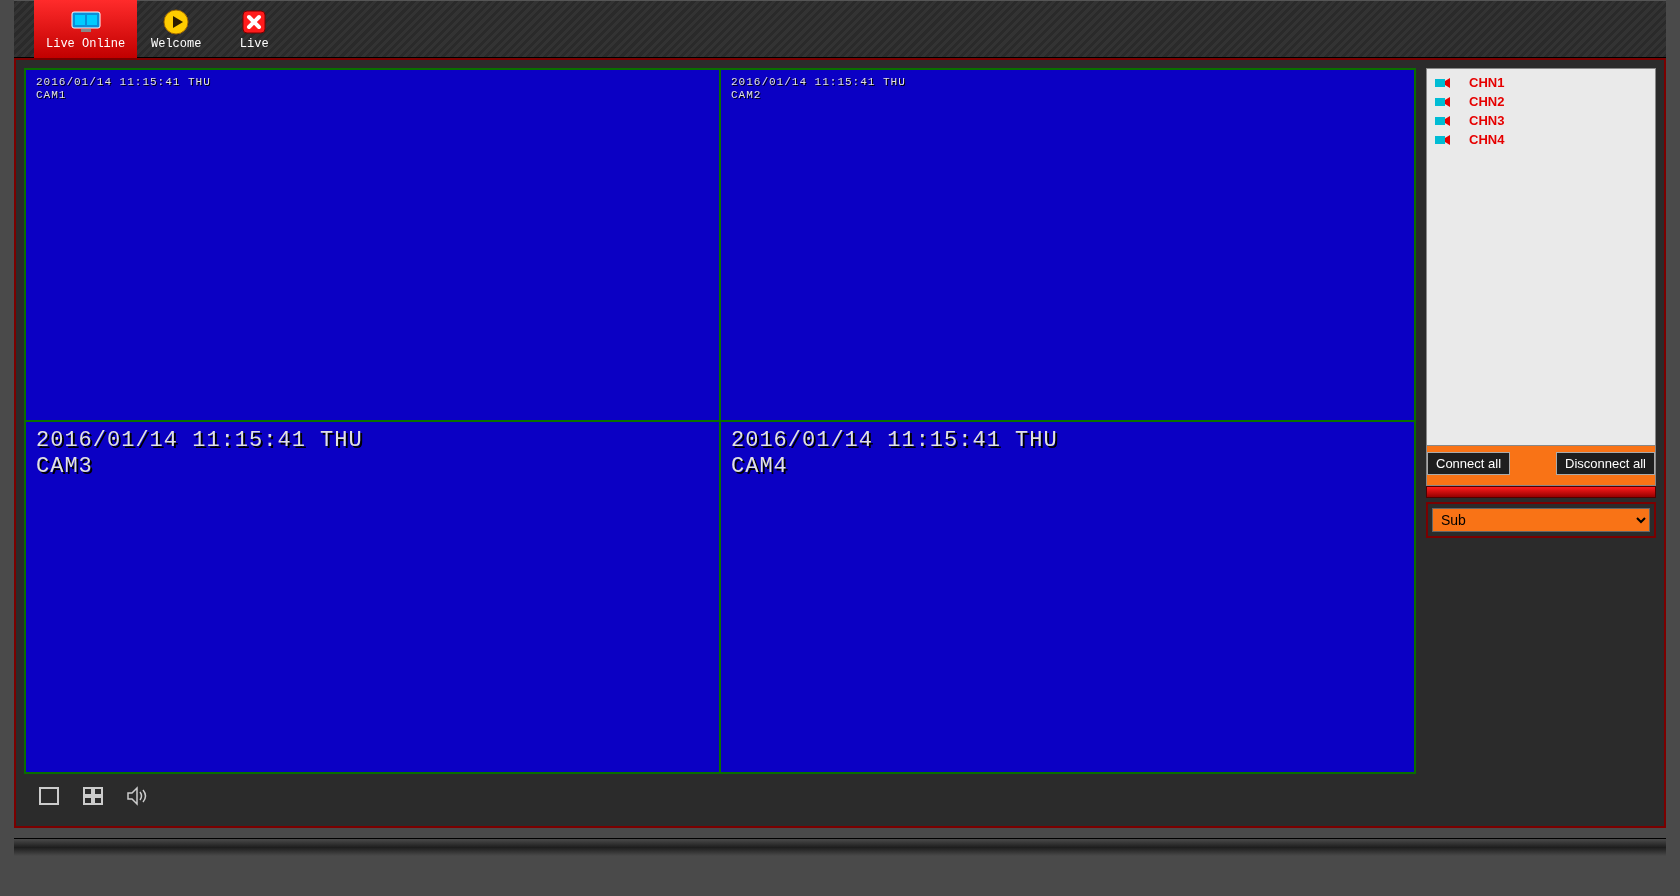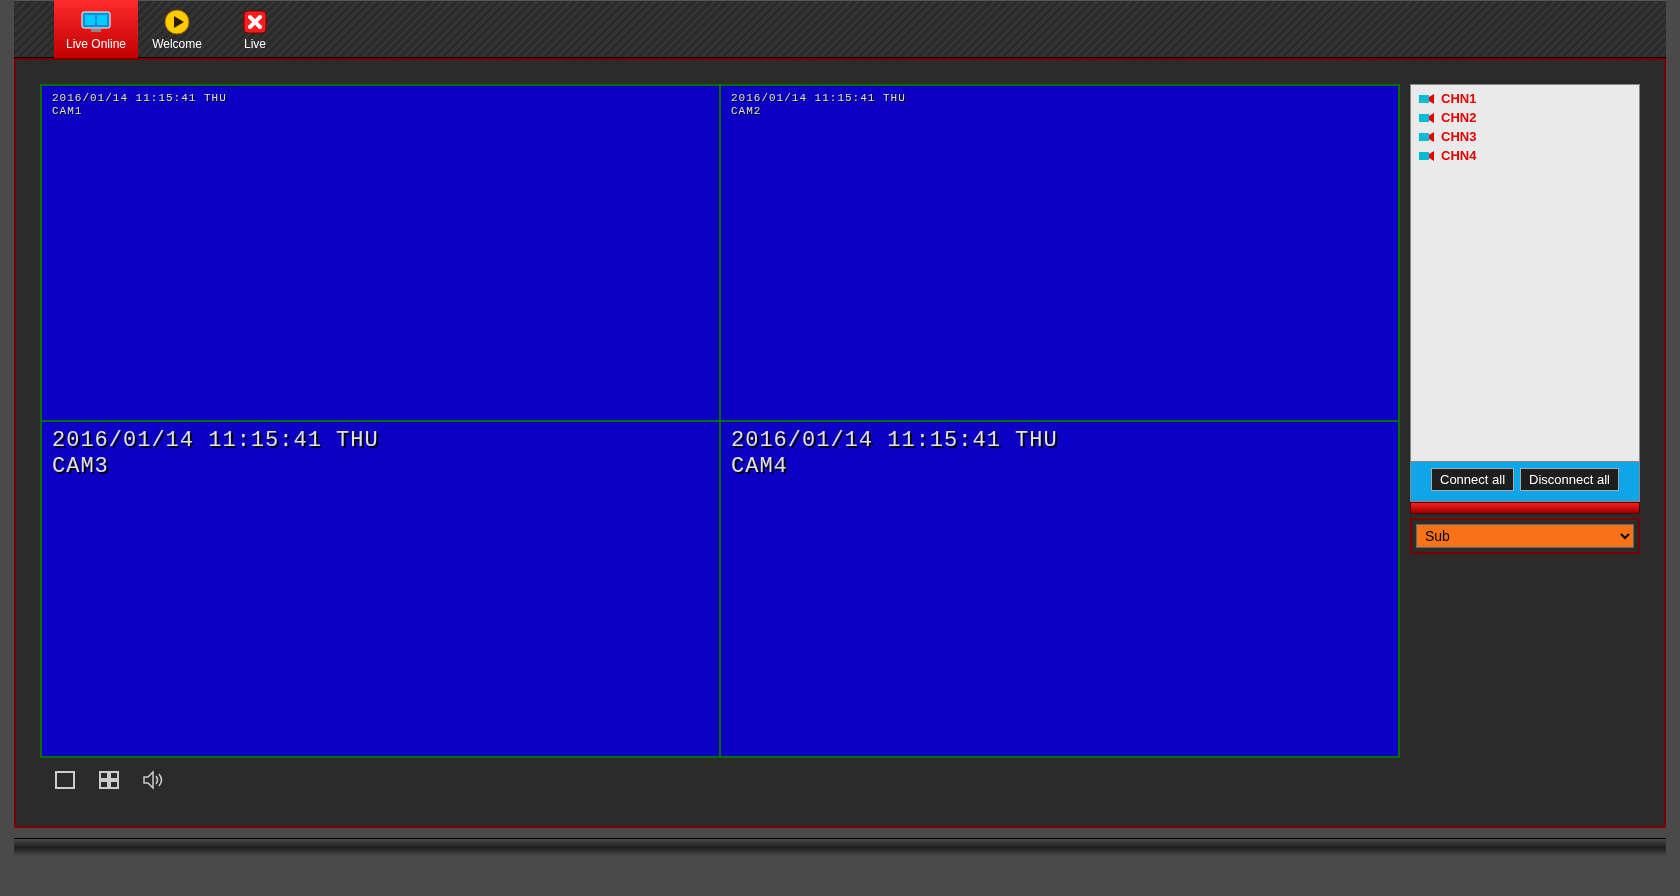--- a/index.html
+++ b/index.html
@@ -25,42 +25,43 @@
     padding-left: 76px;
     line-height: 20px;
   }
   .topbar {
     width: 100%;
     height: 58px;
     background: repeating-linear-gradient(135deg, #2a2a2a 0px, #2a2a2a 3px, #333 3px, #333 6px);
     box-shadow: inset 0 -1px 0 #000, inset 0 1px 0 #555;
     display: flex;
     align-items: stretch;
-    padding-left: 40px;
+    padding-left: 20px;
     gap: 0;
+    font-family: Liberation Mono, monospace;
   }
   .tbitem {
     display: flex;
     flex-direction: column;
     align-items: center;
     justify-content: center;
     padding: 4px 12px 2px 12px;
     cursor: pointer;
     min-width: 78px;
   }
   .tbitem.active {
     background: linear-gradient(#ff2b2b,#c10000);
   }
   .tbitem .ic { height: 26px; display:flex; align-items:center; justify-content:center; }
   .tbitem .lbl { font-size: 12px; color:#fff; margin-top: 2px; white-space: nowrap; }
   .main {
     display:flex;
     border: 2px solid #7a0000;
     background: #2b2b2b;
-    padding: 24px;
+    padding: 8px;
     height: 770px;
   }
   .left { flex: 1; display:flex; flex-direction:column; }
   .grid {
     flex:1;
     display:grid;
     grid-template-columns: 1fr 1fr;
     grid-template-rows: 1fr 1fr;
     border: 1px solid #0a6e00;
   }
@@ -106,32 +107,32 @@
   }
   .camlist {
     background: #eaeaea;
     flex: 0 0 378px;
     border:1px solid #888;
     overflow:auto;
     padding: 4px 0;
   }
   .camrow {
     display:flex; align-items:center;
-    gap:6px;
+    gap:18px;
     padding: 2px 8px;
     font-size: 13px;
     color: #e60000;
     font-weight: bold;
     cursor:pointer;
   }
   .camrow svg { flex-shrink:0; }
   .connect-row {
-    display:flex; justify-content:center; gap:6px;
+    display:flex; justify-content:space-between; gap:6px;
     padding: 6px 0 10px 0;
-    background: #0ea5e9;
+    background: #f97316;
     border:1px solid #888;
     border-top:none;
   }
   .btn {
     background:#1e1e1e;
     color:#fff;
     border:1px solid #aaa;
     font-size:13px;
     padding:3px 8px;
     cursor:pointer;

